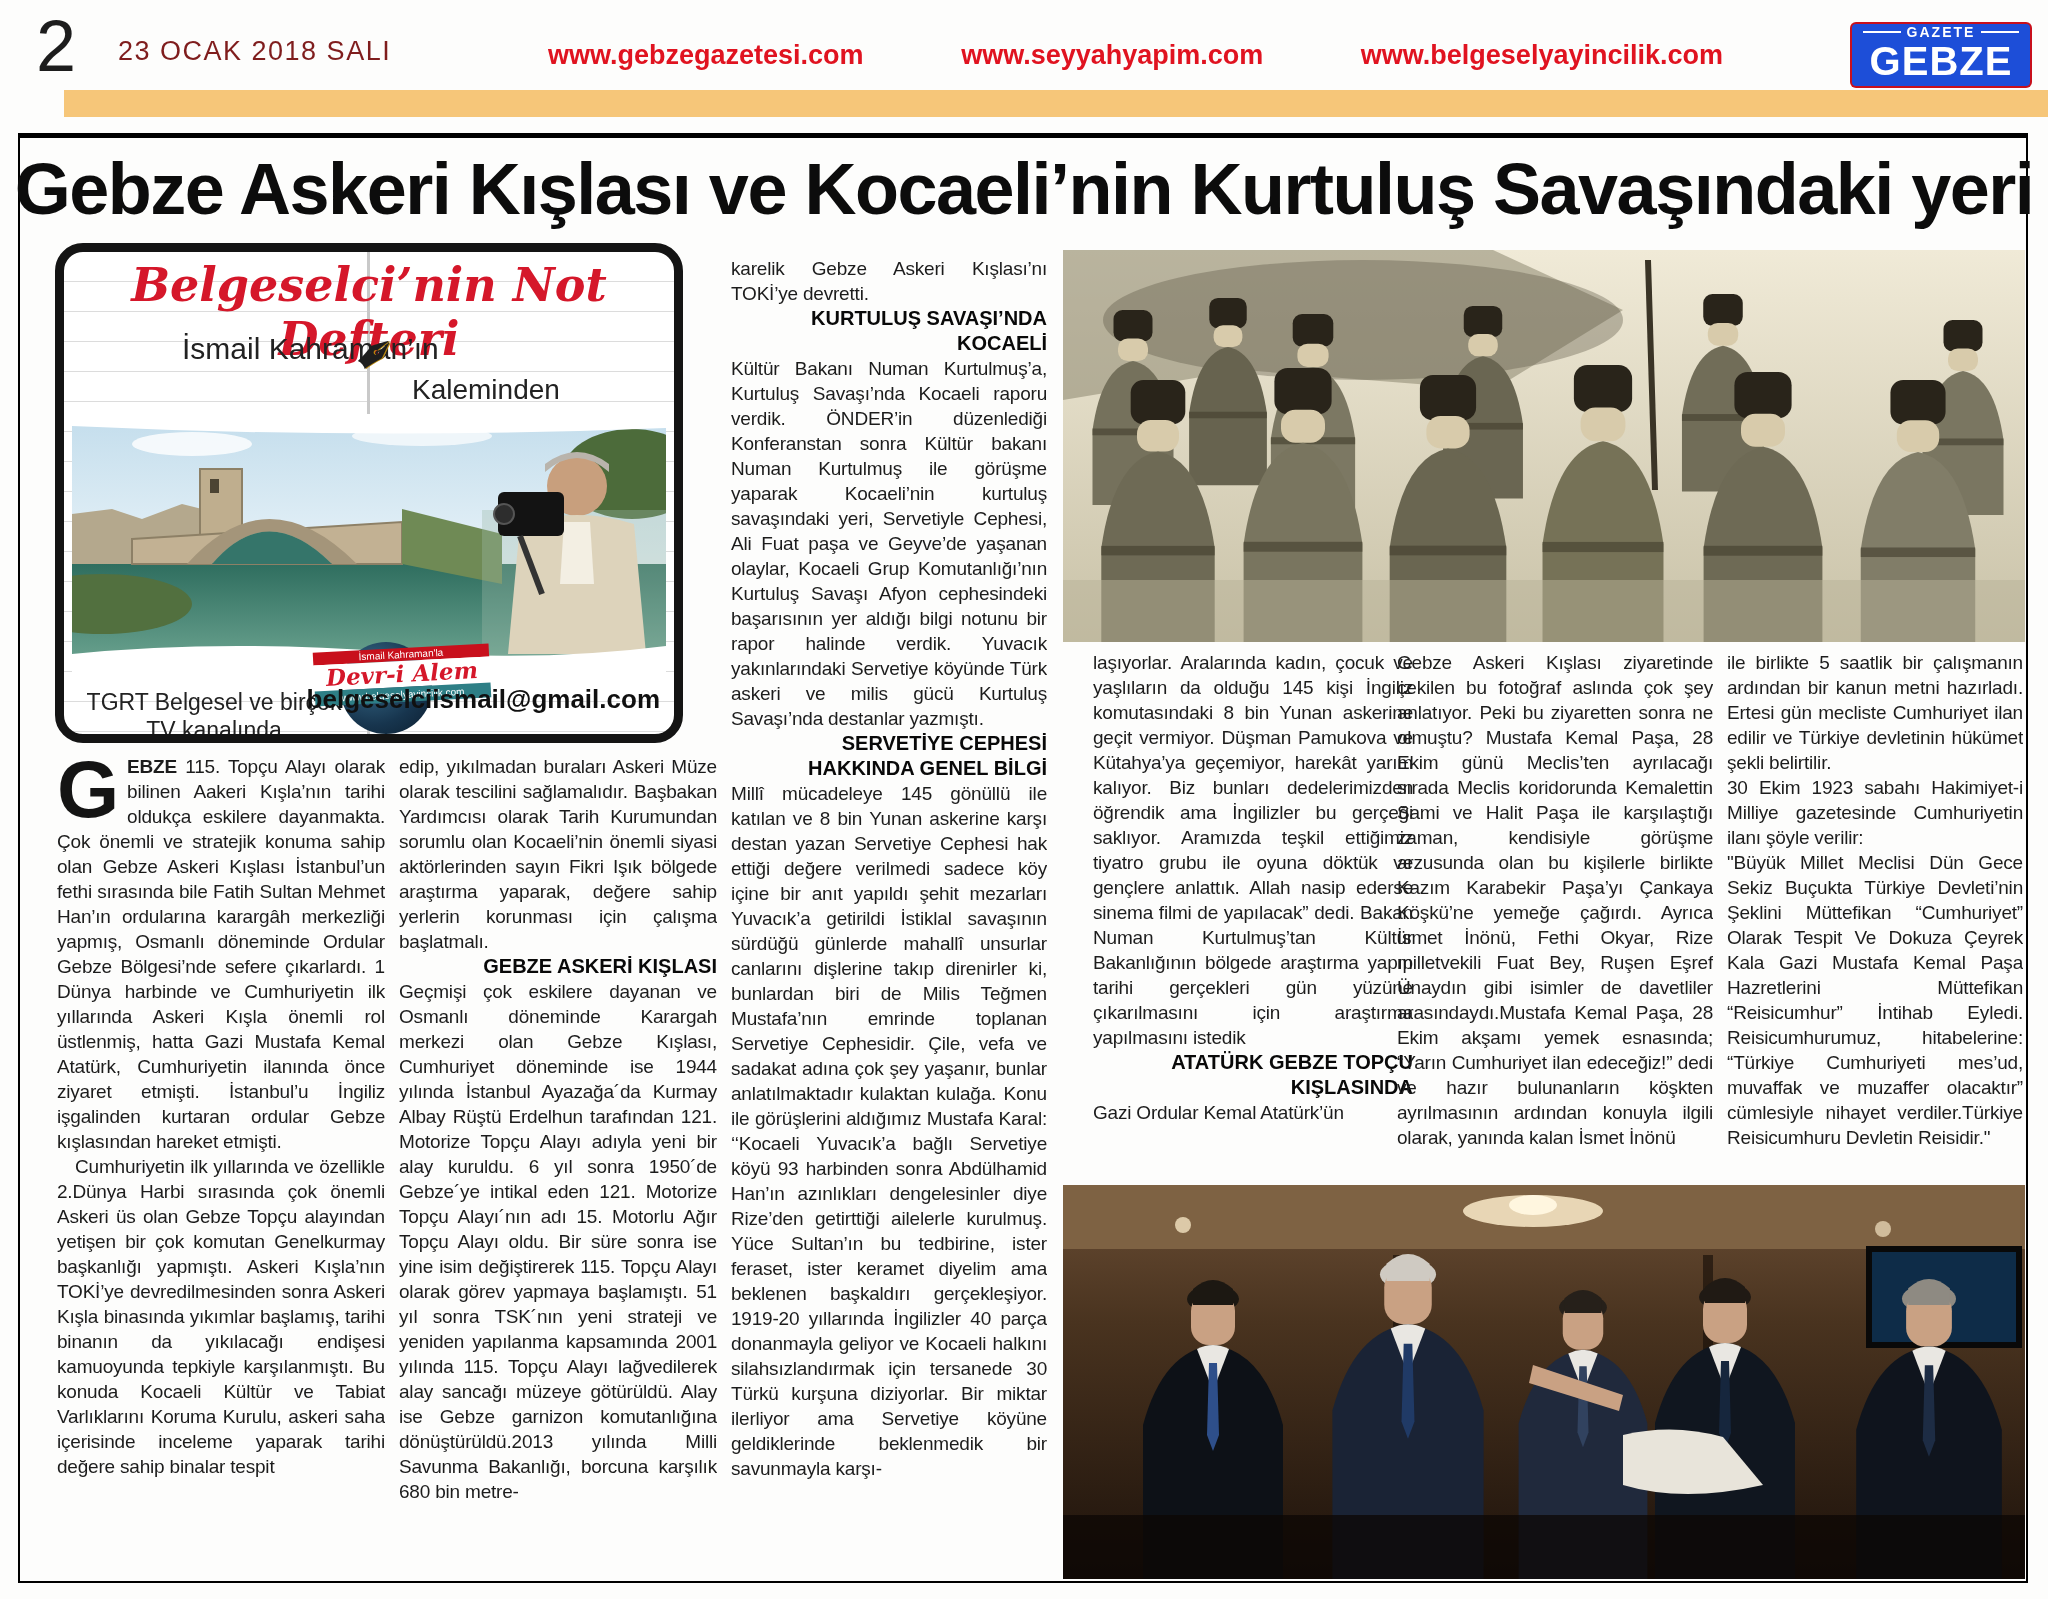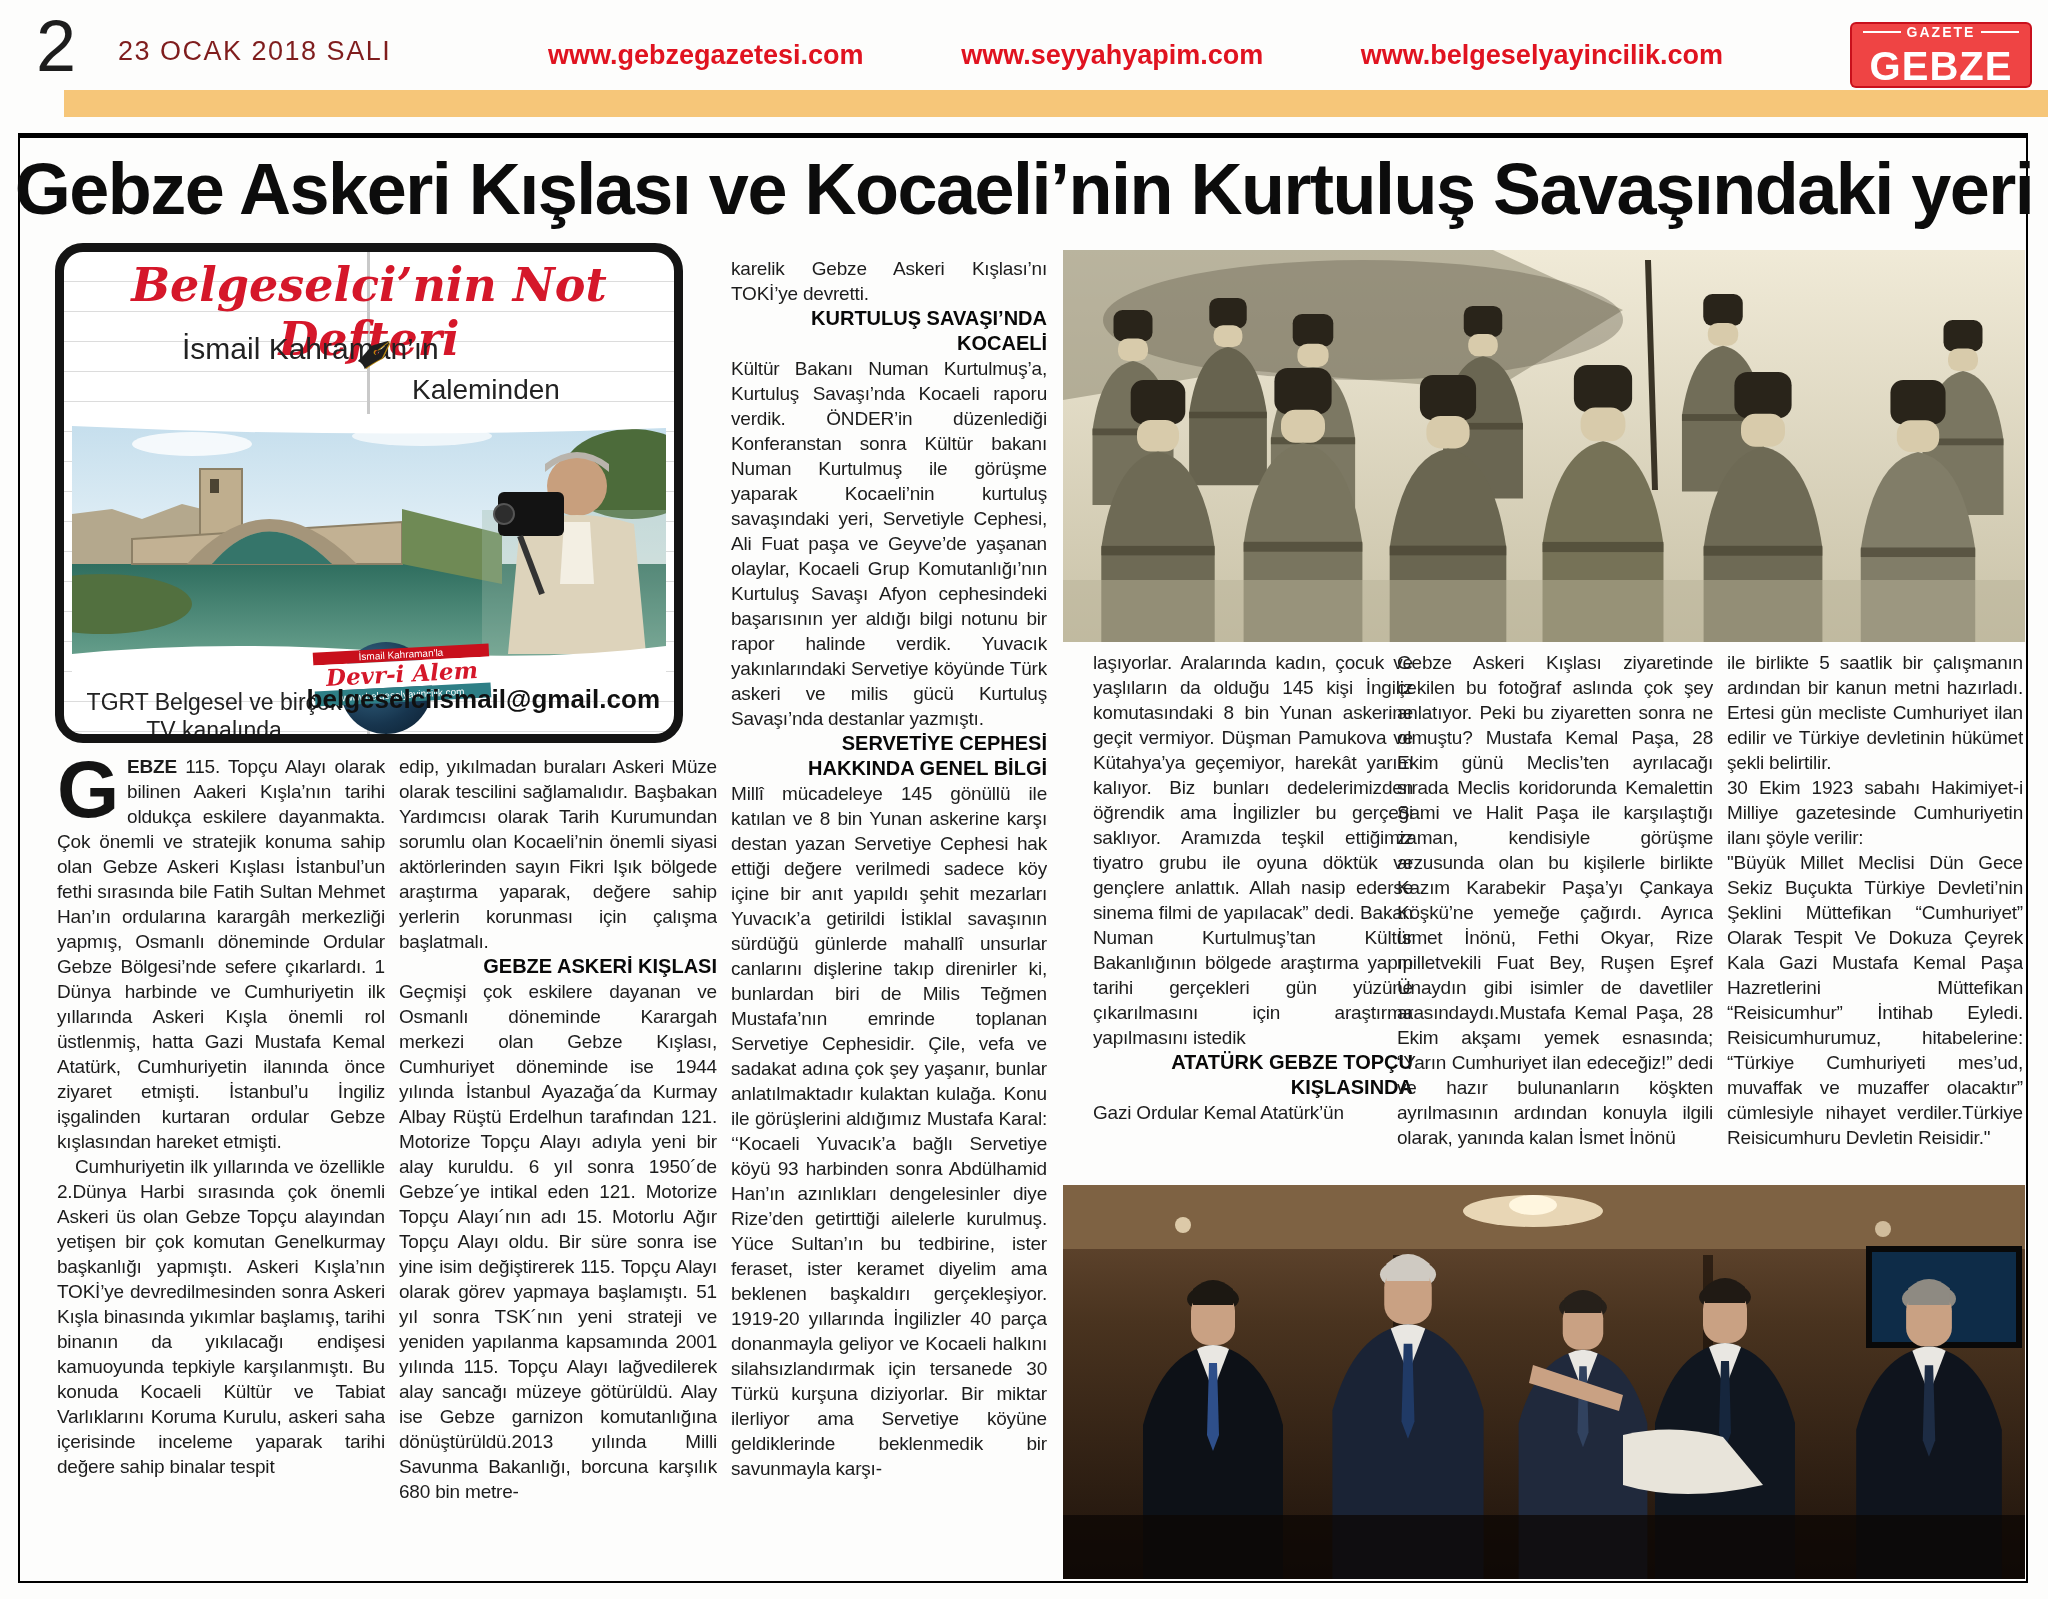--- a/index.html
+++ b/index.html
@@ -4,22 +4,22 @@
 <style>
   html,body{margin:0;padding:0;background:#ffffff;}
   #page{position:relative;width:2048px;height:1599px;background:#fdfdfc;overflow:hidden;
         font-family:"Liberation Sans",sans-serif;color:#1c1c1c;}
 
   
   .page-number{position:absolute;left:36px;top:10px;font-size:72px;font-weight:400;color:#1d1d1d;line-height:1;}
   .page-date{position:absolute;left:118px;top:36px;font-size:27px;letter-spacing:1.5px;color:#7f1d1d;}
   .header-urls{position:absolute;left:548px;top:40px;width:1175px;display:flex;justify-content:space-between;}
   .hdr-url{font-size:27px;font-weight:700;color:#e01320;}
-  .brand{position:absolute;left:1852px;top:24px;width:178px;height:62px;background:#ef4444;border-radius:4px;
-         display:flex;flex-direction:column;align-items:center;justify-content:space-between;box-shadow:0 0 0 2px #c8101c;}
+  .brand{position:absolute;left:1852px;top:24px;width:178px;height:62px;background:#1d4ed8;border-radius:4px;
+         display:flex;flex-direction:column;align-items:center;justify-content:flex-start;box-shadow:0 0 0 2px #c8101c;}
   .brand-top{display:flex;align-items:center;gap:6px;width:88%;}
   .brand-top .bar{flex:1;height:2px;background:#ffffff;}
   .brand-gazete{font-size:14px;font-weight:700;color:#ffffff;letter-spacing:2px;}
   .brand-gebze{font-size:40px;font-weight:800;color:#ffffff;letter-spacing:1px;line-height:1;margin-top:1px;}
 
   .orange-bar{position:absolute;left:64px;top:90px;width:1984px;height:27px;background:#f6c679;}
 
   
   .frame{position:absolute;left:18px;top:133px;width:2010px;height:1450px;
          border-top:5px solid #000;border-left:2px solid #000;border-right:2px solid #000;border-bottom:2px solid #000;box-sizing:border-box;}

